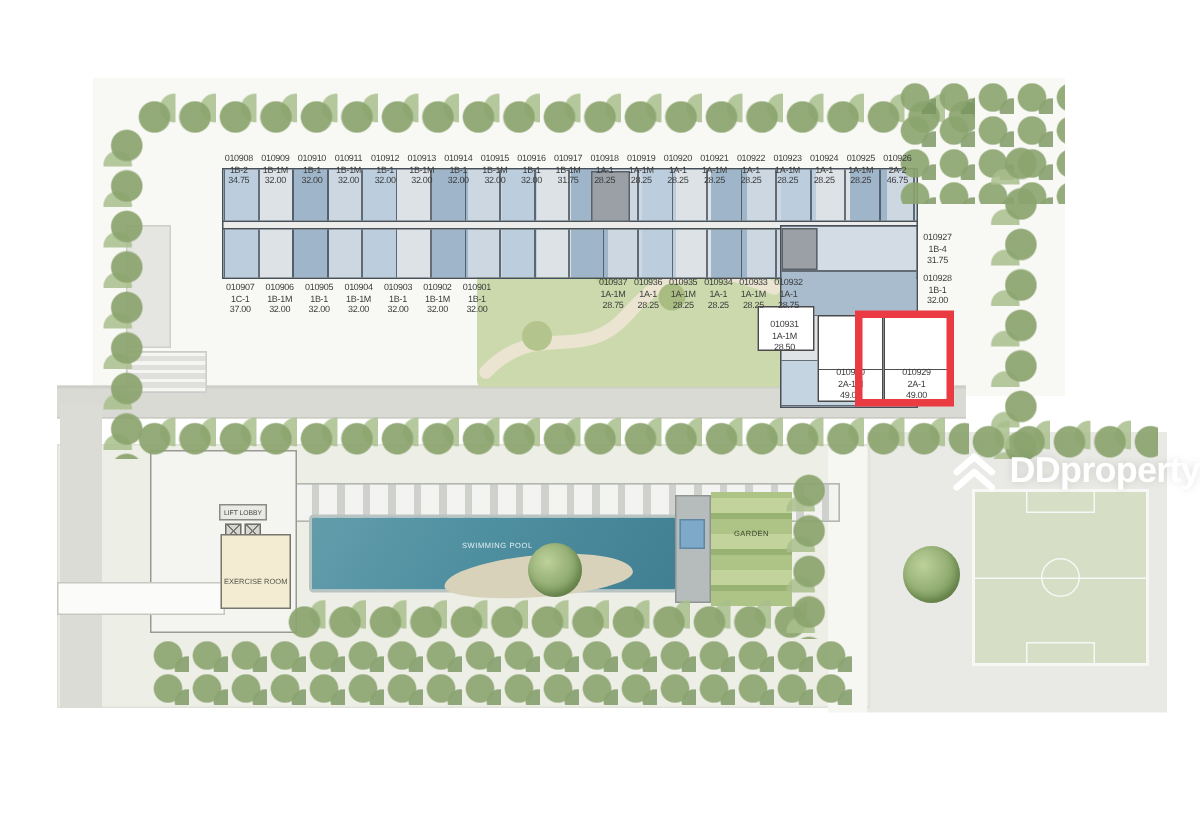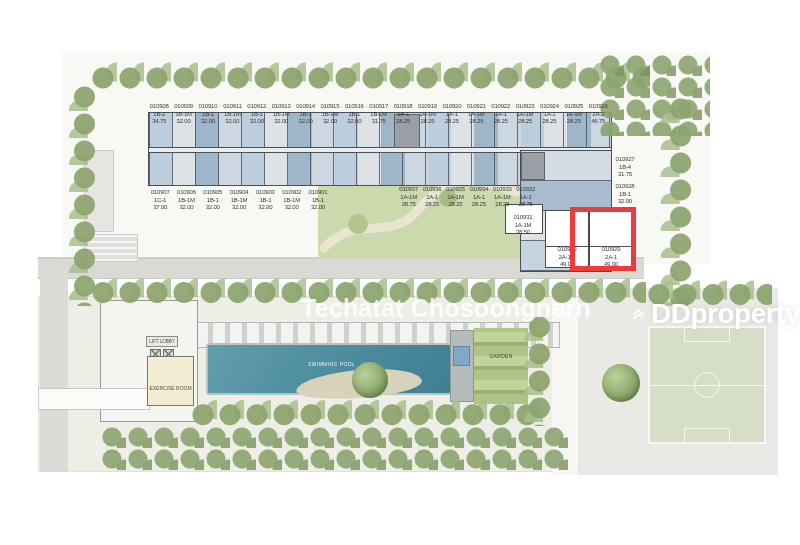--- a/index.html
+++ b/index.html
@@ -102,21 +102,21 @@
       radial-gradient(circle at 25px 20px,rgba(120,148,94,.8) 0 8px,rgba(120,148,94,0) 9px);
     background-size:26px 22px;}
   .tree{border-radius:50%;z-index:4;
     background:radial-gradient(circle at 36% 34%,#bdd19b 0%,#8aa66a 60%,#708c52 100%);
     box-shadow:inset -2px -3px 5px rgba(60,90,40,.45);}
 
   
   .wmark{left:278px;top:294px;width:336px;text-align:center;font-size:25px;font-weight:600;
     color:rgba(255,255,255,.82);z-index:8;letter-spacing:.2px;}
   .brand{left:632px;top:288px;width:168px;height:52px;display:flex;align-items:center;z-index:8;}
-  .brand-text{color:#fff;font-size:28px;font-weight:bold;letter-spacing:-.5px;margin-left:6px;
+  .brand-text{color:#fff;font-size:24px;font-weight:bold;letter-spacing:-.5px;margin-left:6px;
     text-shadow:0 0 6px rgba(0,0,0,.12);}
 </style>
 </head>
 <body>
 
 <div class="stage">
 
   <div class="abs plat-top"></div>
   <div class="abs zone-right"></div>
   <div class="abs plat-bottom"></div>
@@ -371,21 +371,20 @@
   <div class="abs tcol" style="left:652px;top:96px;width:52px;height:210px"></div>
   <div class="abs tcol" style="left:68px;top:84px;width:30px;height:222px"></div>
   <div class="abs trow" style="left:90px;top:276px;width:556px;height:30px"></div>
   <div class="abs trow" style="left:646px;top:278px;width:126px;height:30px"></div>
   <div class="abs trow" style="left:190px;top:396px;width:348px;height:34px"></div>
   <div class="abs tgrid" style="left:100px;top:426px;width:470px;height:44px"></div>
   <div class="abs tcol" style="left:524px;top:314px;width:28px;height:112px"></div>
   <div class="abs tree" style="left:352px;top:362px;width:36px;height:36px"></div>
   <div class="abs tree" style="left:602px;top:364px;width:38px;height:38px"></div>
 
-  <div class="abs wmark">Techatat Chosoongnern</div>
   <div class="abs brand">
     <svg width="44" height="44" viewBox="0 0 48 48">
       <polyline points="8,25 24,11 40,25" fill="none" stroke="#fff" stroke-width="6" stroke-linejoin="round" stroke-linecap="round"></polyline>
       <polyline points="8,39 24,25 40,39" fill="none" stroke="#fff" stroke-width="6" stroke-linejoin="round" stroke-linecap="round"></polyline>
     </svg>
     <span class="brand-text">DDproperty</span>
   </div>
 
 </div>
 

